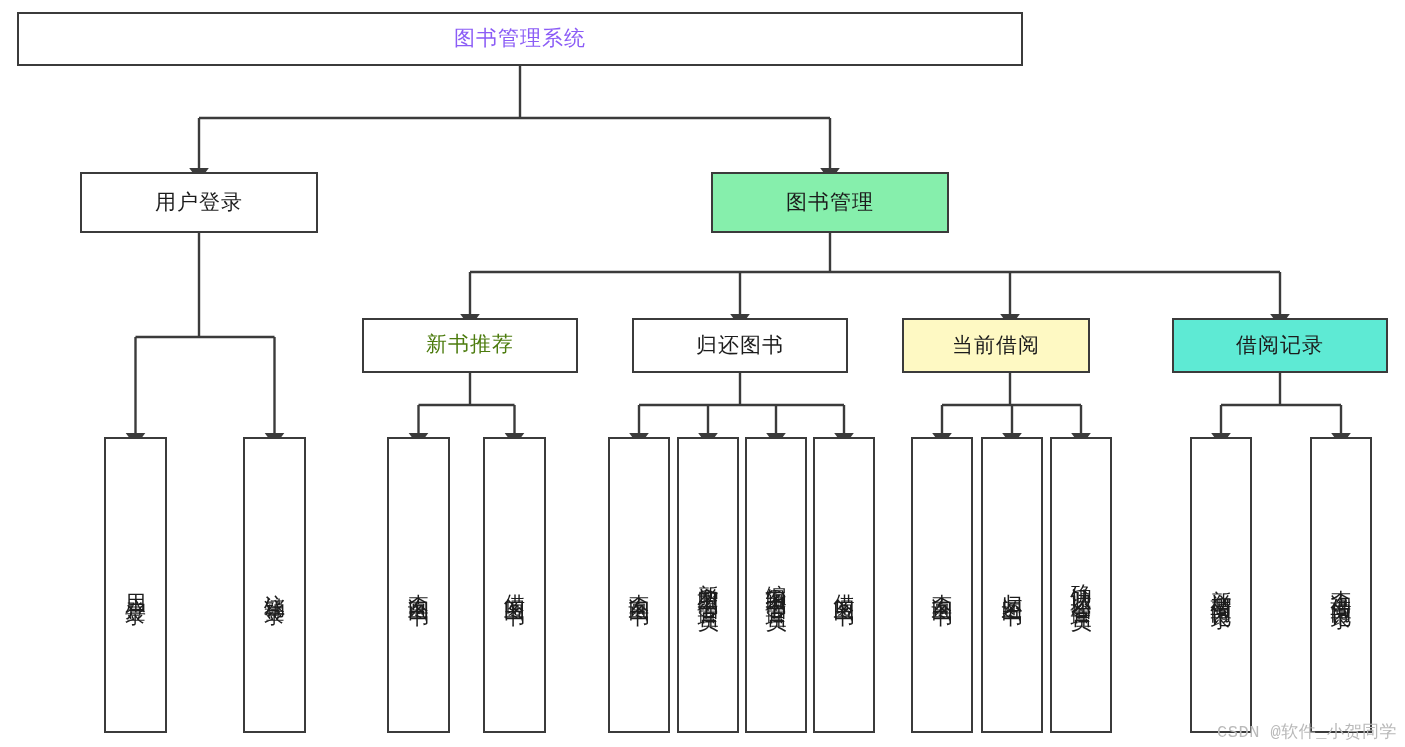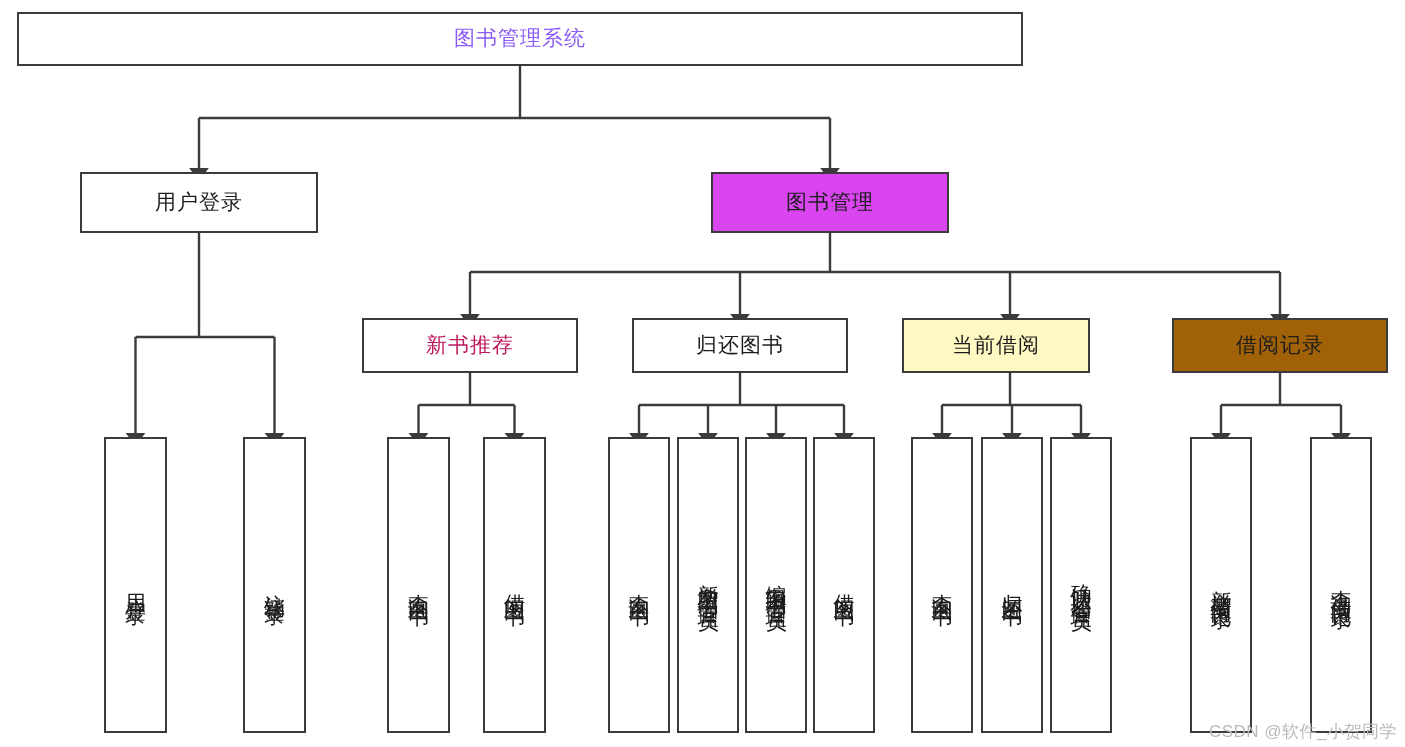--- a/index.html
+++ b/index.html
@@ -47,21 +47,21 @@
     white-space:nowrap;
     text-align:center;
   }
   #watermark{
     position:absolute;
     right:8px;bottom:4px;
     font-size:17px;
     color:#b9b9b9;
     letter-spacing:0.5px;
     white-space:nowrap;
-    font-family:Liberation Sans, sans-serif;
+    font-family:Liberation Mono, monospace;
     margin-left:21px;
   }
 </style>
 </head>
 <body>
 
 <div id="diagram-root">
 
   <svg id="connectors" viewBox="0 0 1405 747" xmlns="http://www.w3.org/2000/svg" aria-hidden="true">
     <defs>
@@ -106,33 +106,33 @@
       </g>
   </svg>
 
   <div id="node-layer">
       <div class="node horiz" style="left: 17px; top: 12px; width: 1006px; height: 54px; border-color: rgb(59, 59, 59); background: rgb(255, 255, 255); color: #8b5cf6;">
         <span class="hlabel">图书管理系统</span>
       </div>
       <div class="node horiz" style="left: 80px; top: 172px; width: 238px; height: 61px; border-color: rgb(59, 59, 59); background: rgb(255, 255, 255); color: rgb(28, 28, 28);">
         <span class="hlabel">用户登录</span>
       </div>
-      <div class="node horiz" style="left: 711px; top: 172px; width: 238px; height: 61px; border-color: rgb(59, 59, 59); background: #d946ef; color: rgb(28, 28, 28);">
+      <div class="node horiz" style="left: 711px; top: 172px; width: 238px; height: 61px; border-color: rgb(59, 59, 59); background: #86efac; color: rgb(28, 28, 28);">
         <span class="hlabel">图书管理</span>
       </div>
-      <div class="node horiz" style="left: 362px; top: 318px; width: 216px; height: 55px; border-color: rgb(59, 59, 59); background: rgb(255, 255, 255); color: #be185d;">
+      <div class="node horiz" style="left: 362px; top: 318px; width: 216px; height: 55px; border-color: rgb(59, 59, 59); background: rgb(255, 255, 255); color: #4d7c0f; font-family: Liberation Mono, monospace;">
         <span class="hlabel">新书推荐</span>
       </div>
       <div class="node horiz" style="left: 632px; top: 318px; width: 216px; height: 55px; border-color: rgb(59, 59, 59); background: rgb(255, 255, 255); color: rgb(28, 28, 28);">
         <span class="hlabel">归还图书</span>
       </div>
       <div class="node horiz" style="left: 902px; top: 318px; width: 188px; height: 55px; border-color: rgb(59, 59, 59); background: #fef9c3; color: rgb(28, 28, 28);">
         <span class="hlabel">当前借阅</span>
       </div>
-      <div class="node horiz" style="left: 1172px; top: 318px; width: 216px; height: 55px; border-color: rgb(59, 59, 59); background: #a16207; color: rgb(28, 28, 28);">
+      <div class="node horiz" style="left: 1172px; top: 318px; width: 216px; height: 55px; border-color: rgb(59, 59, 59); background: #5eead4; color: rgb(28, 28, 28);">
         <span class="hlabel">借阅记录</span>
       </div>
       <div class="node vert" style="left: 104px; top: 437px; width: 63px; height: 296px; border-color: rgb(59, 59, 59); background: rgb(255, 255, 255); color: rgb(28, 28, 28);">
         <span class="vlabel">用户登录</span>
       </div>
       <div class="node vert" style="left: 243px; top: 437px; width: 63px; height: 296px; border-color: rgb(59, 59, 59); background: rgb(255, 255, 255); color: rgb(28, 28, 28);">
         <span class="vlabel">注销登录</span>
       </div>
       <div class="node vert" style="left: 387px; top: 437px; width: 63px; height: 296px; border-color: rgb(59, 59, 59); background: rgb(255, 255, 255); color: rgb(28, 28, 28);">
         <span class="vlabel">查询图书</span>

